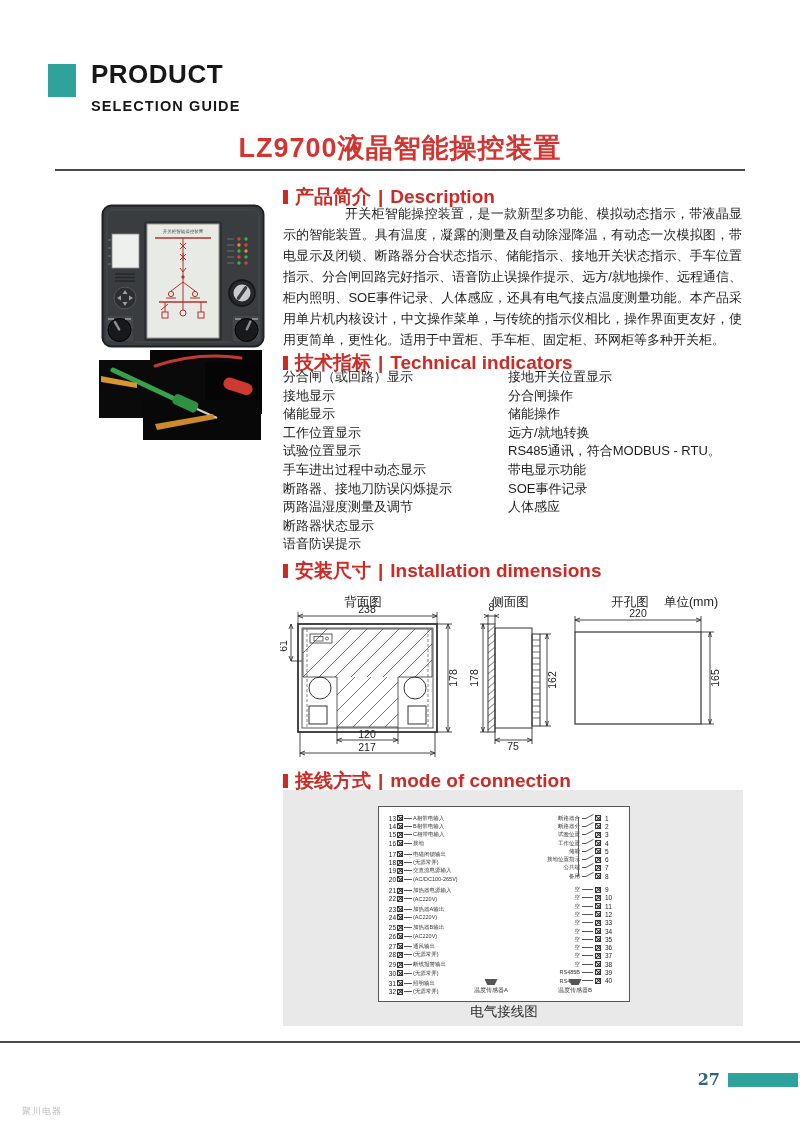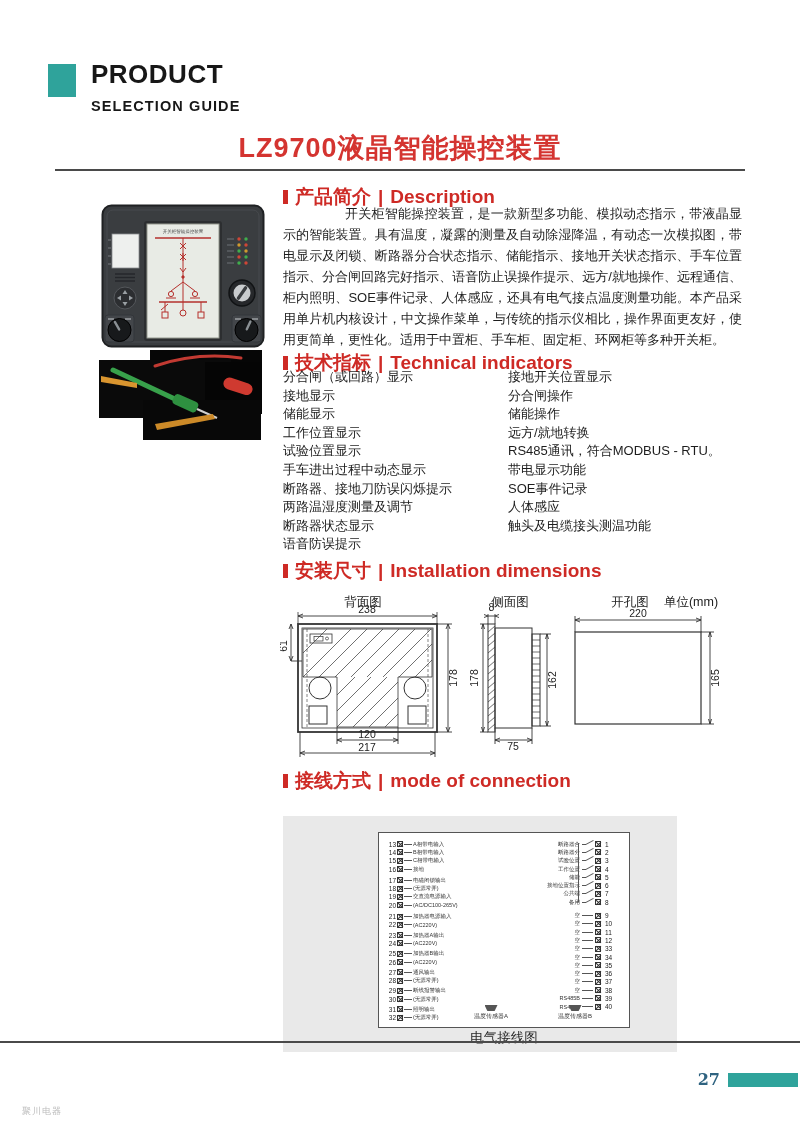--- a/index.html
+++ b/index.html
@@ -35,21 +35,21 @@
   .ind-left{left:283px;width:222px}
   .ind-right{left:508px;width:236px}
 
   
   .dims-wrap{position:absolute;left:280px;top:592px;width:465px;height:185px}
   .dims text{font-family:"Liberation Sans","DejaVu Sans",sans-serif;font-size:10.5px;fill:#222}
   .dims text.dlabel{font-size:12.5px}
   .dims path,.dims rect,.dims line,.dims polygon,.dims circle{stroke:#333;fill:none}
 
   
-  .wiring-box{position:absolute;left:283px;top:816px;width:394px;height:236px;background:#e9e9e9}
+  .wiring-box{position:absolute;left:283px;top:790px;width:460px;height:236px;background:#e9e9e9}
   .frame{position:absolute;left:95px;top:16px;width:252px;height:196px;background:#fff;border:1px solid #555}
   .tcol{position:absolute;top:7px}
   .lcol{left:4px;width:90px}
   .rcol{left:80px;width:156px}
   .trow{display:flex;align-items:center;height:8.3px}
   .tnum{width:13px;font-size:6.5px;color:#222;text-align:right;flex:none}
   .rcol .tnum{text-align:left;padding-left:3px}
   .term{flex:none;position:relative;width:6px;height:6px;border:1px solid #333;background:#fff;margin:0 1px}
   .term::before,.term::after{content:"";position:absolute;left:-1px;top:1.5px;width:7px;height:1px;background:#333}
   .term::before{transform:rotate(45deg)}
@@ -260,21 +260,20 @@
   <div class="ind-col ind-right">
 
   <div class="ind-row">接地开关位置显示</div>
       <div class="ind-row">分合闸操作</div>
       <div class="ind-row">储能操作</div>
       <div class="ind-row">远方/就地转换</div>
       <div class="ind-row">RS485通讯，符合MODBUS - RTU。</div>
       <div class="ind-row">带电显示功能</div>
       <div class="ind-row">SOE事件记录</div>
       <div class="ind-row">人体感应</div>
-      <div class="ind-row">触头及电缆接头测温功能</div>
     </div>
 
   <div class="sec-head" style="left:283px;top:558px">
     <span class="bar"></span>
     <span>安装尺寸</span>
     <span class="sep">|</span>
     <span>Installation dimensions</span>
   </div>
 
   <div class="dims-wrap">

